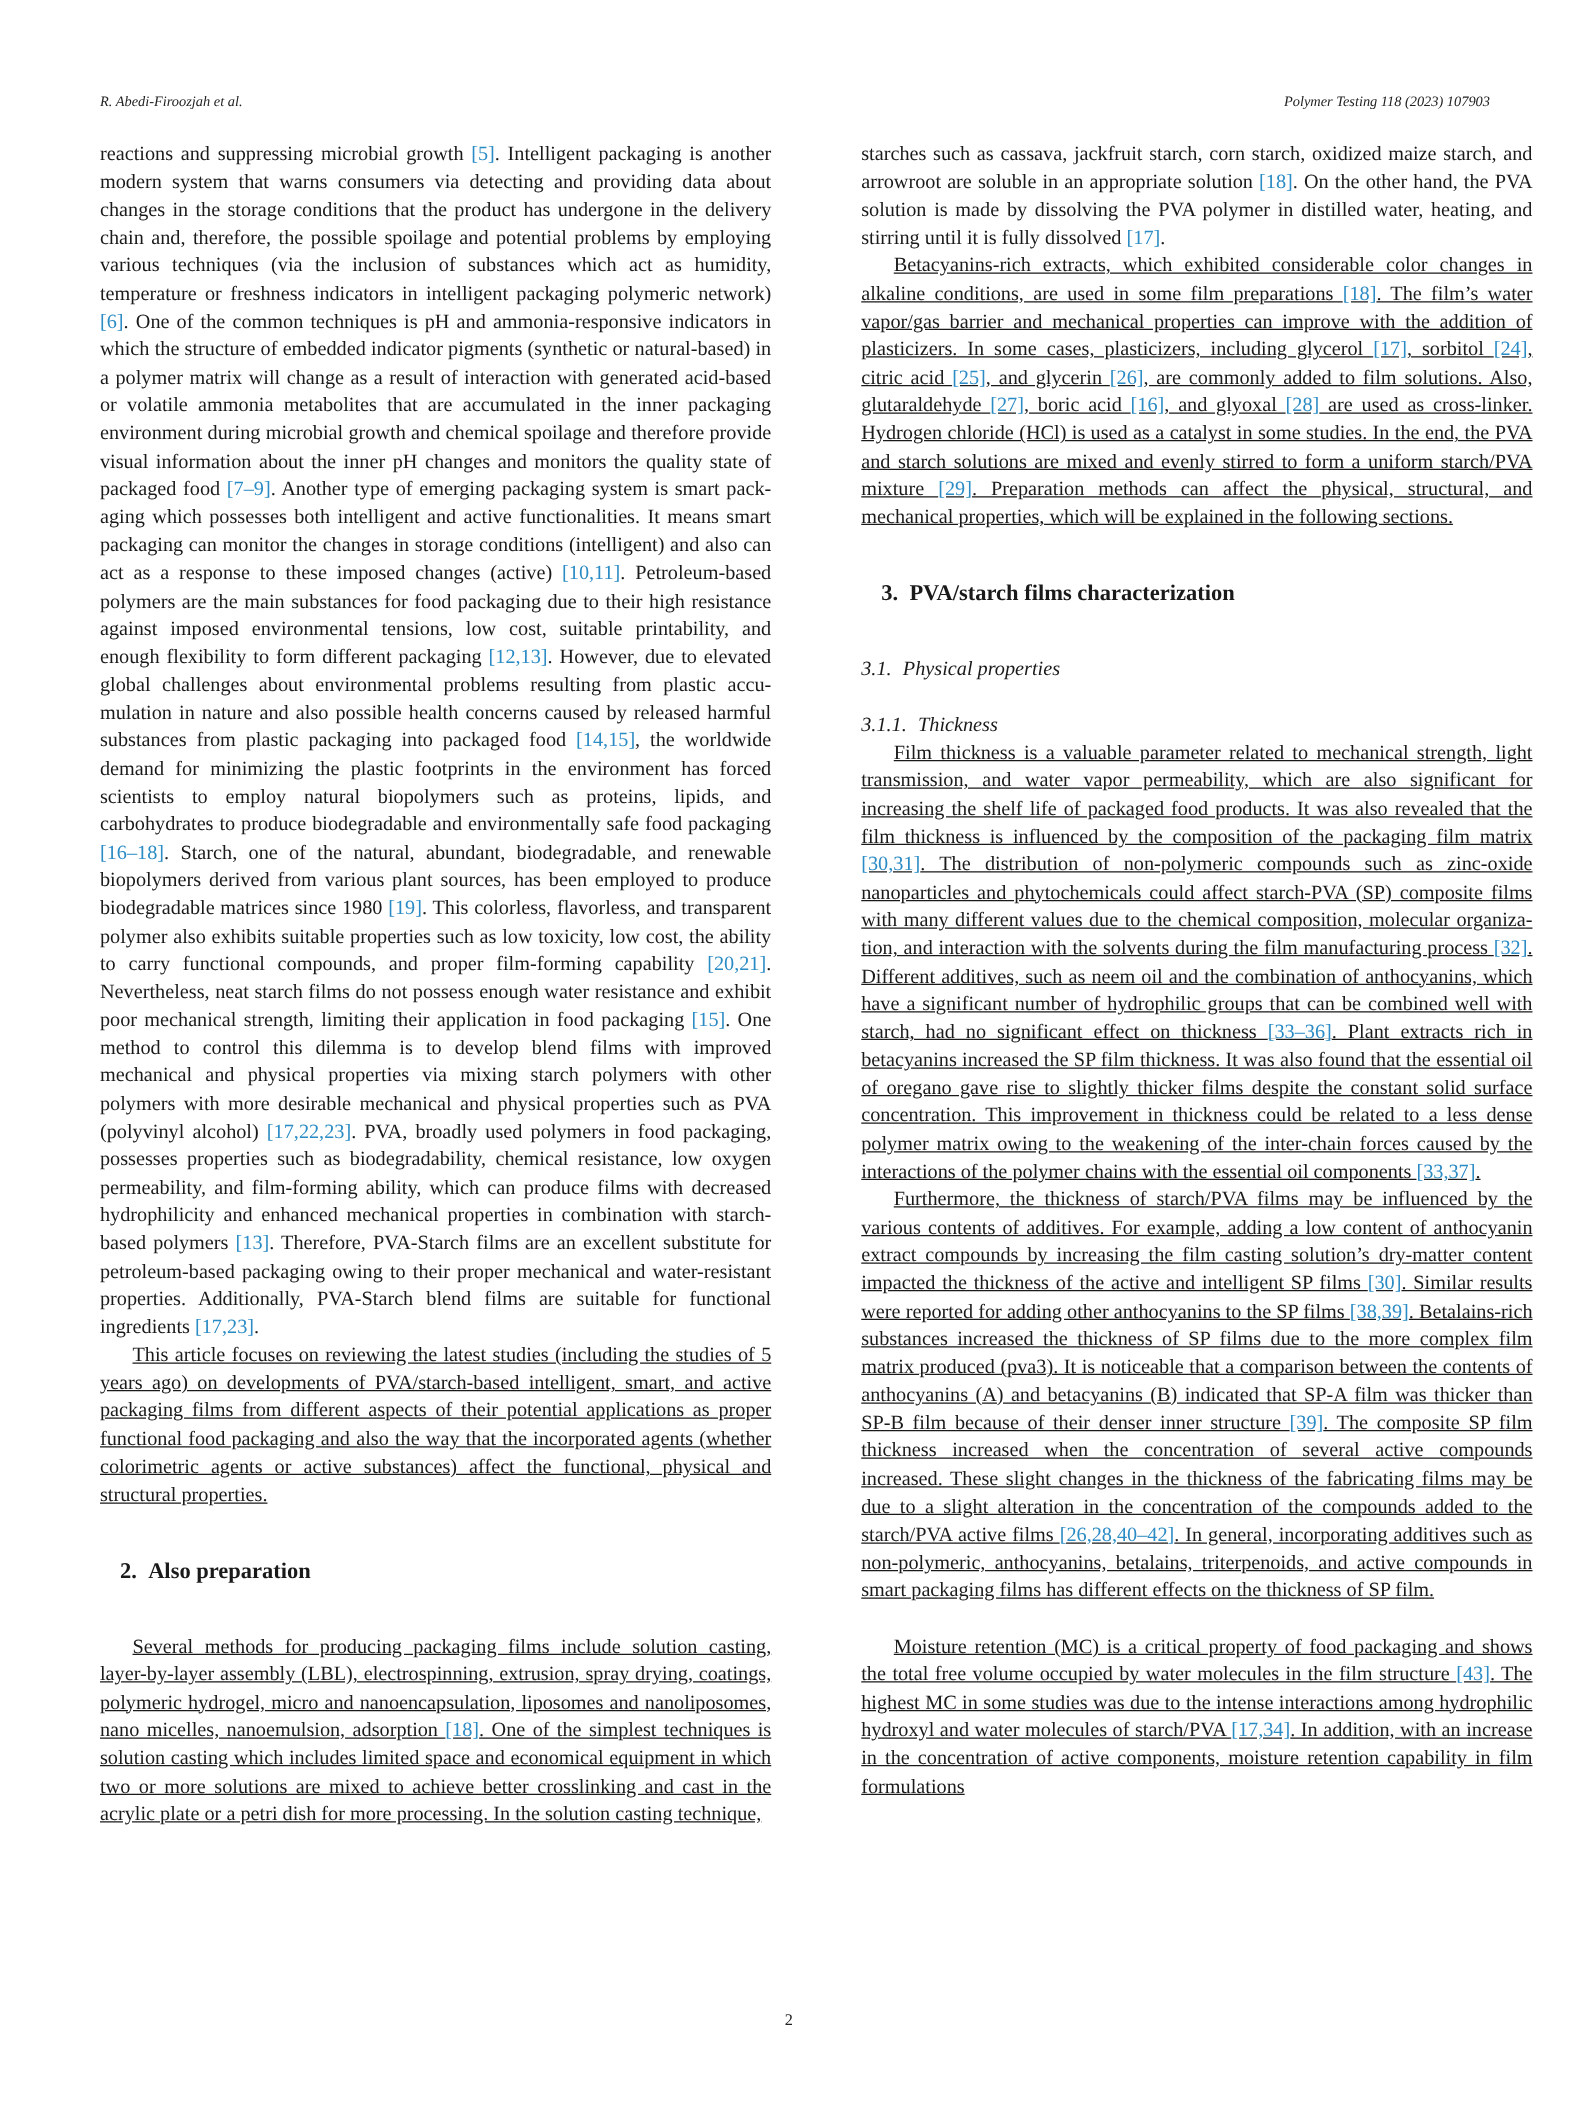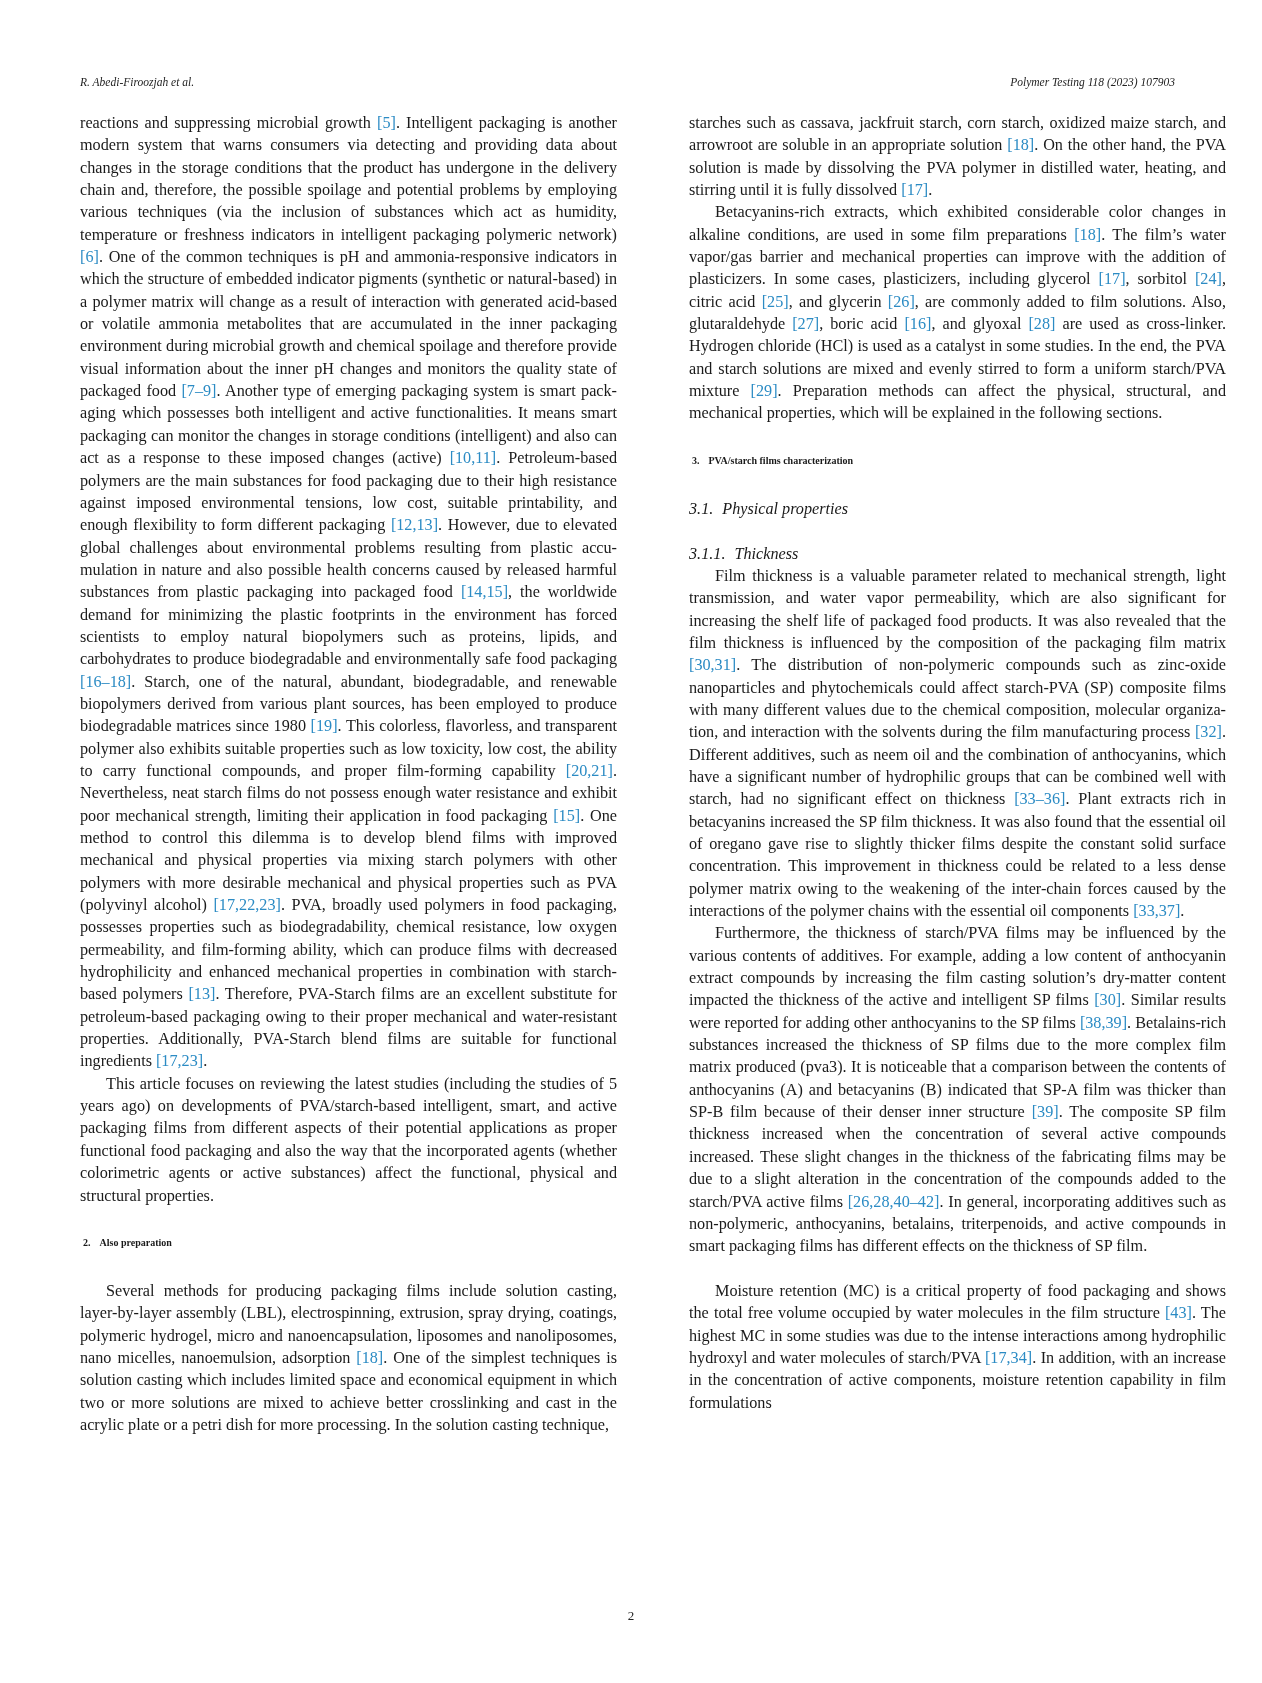--- a/index.html
+++ b/index.html
@@ -2,36 +2,36 @@
 <html><head>
 <meta charset="utf-8">
 <style>
   html, body { margin: 0; padding: 0; background: #ffffff; }
   body {
     width: 1262px; height: 1683px; position: relative; overflow: hidden;
     font-family: "Liberation Serif", "DejaVu Serif", serif;
     color: #1a1a1a;
   }
   .running-head {
-    position: absolute; top: 76px; left: 80px; right: 87px;
+    position: absolute; top: 76px; left: 80px; right: 70px;
     font-size: 11.5px; font-style: italic; color: #222;
     display: flex; justify-content: space-between;
   }
   .col {
     position: absolute; top: 112px; width: 537px;
     font-size: 16.2px; line-height: 22.35px;
     text-align: justify; hyphens: manual;
   }
   .col.left { left: 80px; }
   .col.right { left: 689px; }
   .col p { margin: 0; }
-  .col p.indent { text-indent: 26px; }
+  .col p.indent { text-indent: 26px; text-decoration: underline; }
   .ref { color: #2b8bc4; cursor: pointer; }
   h2 {
-    font-size: 10px; font-weight: bold; margin: 3px; line-height: 22.35px;
+    font-size: 18px; font-weight: bold; margin: 16px; line-height: 22.35px;
   }
   h2 .num { margin-right: 9px; }
   h3, h4 {
     font-size: 16.2px; font-style: italic; font-weight: normal; margin: 0; line-height: 22.35px;
   }
   h3 .num, h4 .num { margin-right: 9px; margin-top: 24px; }
   .gap-lg { height: 22.35px; }
   .gap-md { height: 22.35px; }
   .page-number {
     position: absolute; top: 1608px; left: 0; width: 1262px; text-align: center;

